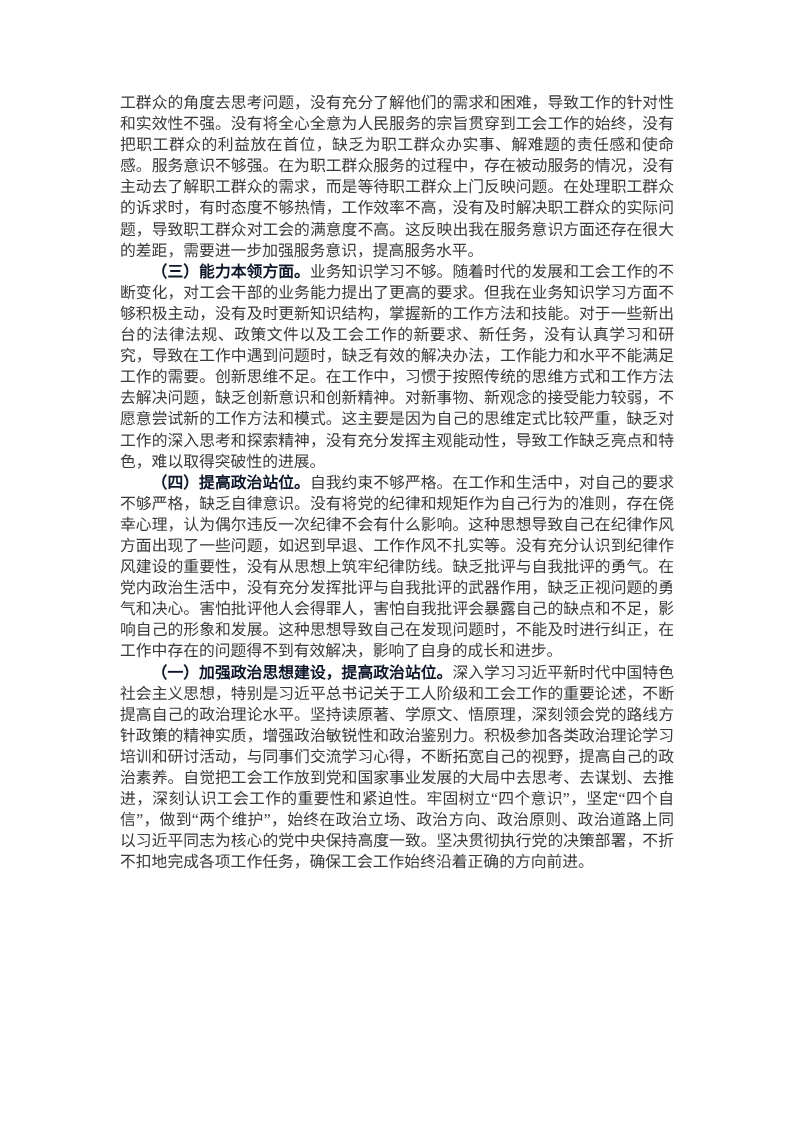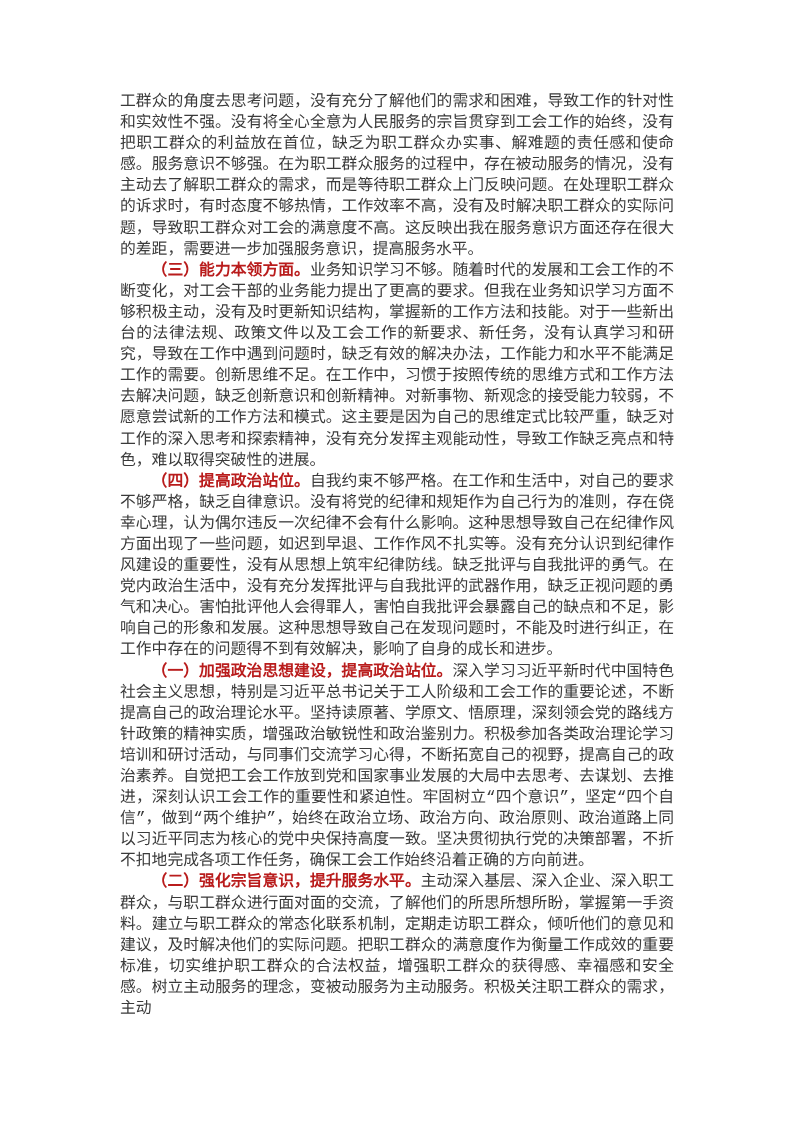--- a/index.html
+++ b/index.html
@@ -11,46 +11,45 @@
     position: relative;
     width: 793px;
     height: 1122px;
     margin: 0 auto;
     background: #ffffff;
     box-sizing: border-box;
     padding: 92px 119px 0 120px;
     overflow: hidden;
   }
   .doc-body {
-    font-family: Liberation Mono, monospace;
+    font-family: Liberation Serif, serif;
     font-size: 15.8px;
     line-height: 21.1px;
     color: #3a3a3a;
     text-align: justify;
     text-justify: inter-character;
     letter-spacing: 0;
   }
   .doc-body p {
     margin: 0;
     padding: 0;
     text-indent: 0;
     word-break: break-all;
   }
   .doc-body p.indent {
     text-indent: 2em;
   }
   .doc-body span.bold {
     font-weight: bold;
-    color: #b91c1c;
+    color: #0f172a;
   }
 </style>
 </head>
 <body>
 
 <div class="page">
   <div class="doc-body">
       <p><span>工群众的角度去思考问题，没有充分了解他们的需求和困难，导致工作的针对性和实效性不强。没有将全心全意为人民服务的宗旨贯穿到工会工作的始终，没有把职工群众的利益放在首位，缺乏为职工群众办实事、解难题的责任感和使命感。服务意识不够强。在为职工群众服务的过程中，存在被动服务的情况，没有主动去了解职工群众的需求，而是等待职工群众上门反映问题。在处理职工群众的诉求时，有时态度不够热情，工作效率不高，没有及时解决职工群众的实际问题，导致职工群众对工会的满意度不高。这反映出我在服务意识方面还存在很大的差距，需要进一步加强服务意识，提高服务水平。</span></p>
       <p class="indent"><span class="bold">（三）能力本领方面。</span><span>业务知识学习不够。随着时代的发展和工会工作的不断变化，对工会干部的业务能力提出了更高的要求。但我在业务知识学习方面不够积极主动，没有及时更新知识结构，掌握新的工作方法和技能。对于一些新出台的法律法规、政策文件以及工会工作的新要求、新任务，没有认真学习和研究，导致在工作中遇到问题时，缺乏有效的解决办法，工作能力和水平不能满足工作的需要。创新思维不足。在工作中，习惯于按照传统的思维方式和工作方法去解决问题，缺乏创新意识和创新精神。对新事物、新观念的接受能力较弱，不愿意尝试新的工作方法和模式。这主要是因为自己的思维定式比较严重，缺乏对工作的深入思考和探索精神，没有充分发挥主观能动性，导致工作缺乏亮点和特色，难以取得突破性的进展。</span></p>
       <p class="indent"><span class="bold">（四）提高政治站位。</span><span>自我约束不够严格。在工作和生活中，对自己的要求不够严格，缺乏自律意识。没有将党的纪律和规矩作为自己行为的准则，存在侥幸心理，认为偶尔违反一次纪律不会有什么影响。这种思想导致自己在纪律作风方面出现了一些问题，如迟到早退、工作作风不扎实等。没有充分认识到纪律作风建设的重要性，没有从思想上筑牢纪律防线。缺乏批评与自我批评的勇气。在党内政治生活中，没有充分发挥批评与自我批评的武器作用，缺乏正视问题的勇气和决心。害怕批评他人会得罪人，害怕自我批评会暴露自己的缺点和不足，影响自己的形象和发展。这种思想导致自己在发现问题时，不能及时进行纠正，在工作中存在的问题得不到有效解决，影响了自身的成长和进步。</span></p>
       <p class="indent"><span class="bold">（一）加强政治思想建设，提高政治站位。</span><span>深入学习习近平新时代中国特色社会主义思想，特别是习近平总书记关于工人阶级和工会工作的重要论述，不断提高自己的政治理论水平。坚持读原著、学原文、悟原理，深刻领会党的路线方针政策的精神实质，增强政治敏锐性和政治鉴别力。积极参加各类政治理论学习培训和研讨活动，与同事们交流学习心得，不断拓宽自己的视野，提高自己的政治素养。自觉把工会工作放到党和国家事业发展的大局中去思考、去谋划、去推进，深刻认识工会工作的重要性和紧迫性。牢固树立“四个意识”，坚定“四个自信”，做到“两个维护”，始终在政治立场、政治方向、政治原则、政治道路上同以习近平同志为核心的党中央保持高度一致。坚决贯彻执行党的决策部署，不折不扣地完成各项工作任务，确保工会工作始终沿着正确的方向前进。</span></p>
-      <p class="indent"><span class="bold">（二）强化宗旨意识，提升服务水平。</span><span>主动深入基层、深入企业、深入职工群众，与职工群众进行面对面的交流，了解他们的所思所想所盼，掌握第一手资料。建立与职工群众的常态化联系机制，定期走访职工群众，倾听他们的意见和建议，及时解决他们的实际问题。把职工群众的满意度作为衡量工作成效的重要标准，切实维护职工群众的合法权益，增强职工群众的获得感、幸福感和安全感。树立主动服务的理念，变被动服务为主动服务。积极关注职工群众的需求，主动</span></p>
     </div>
 </div>
 
 </body></html>

